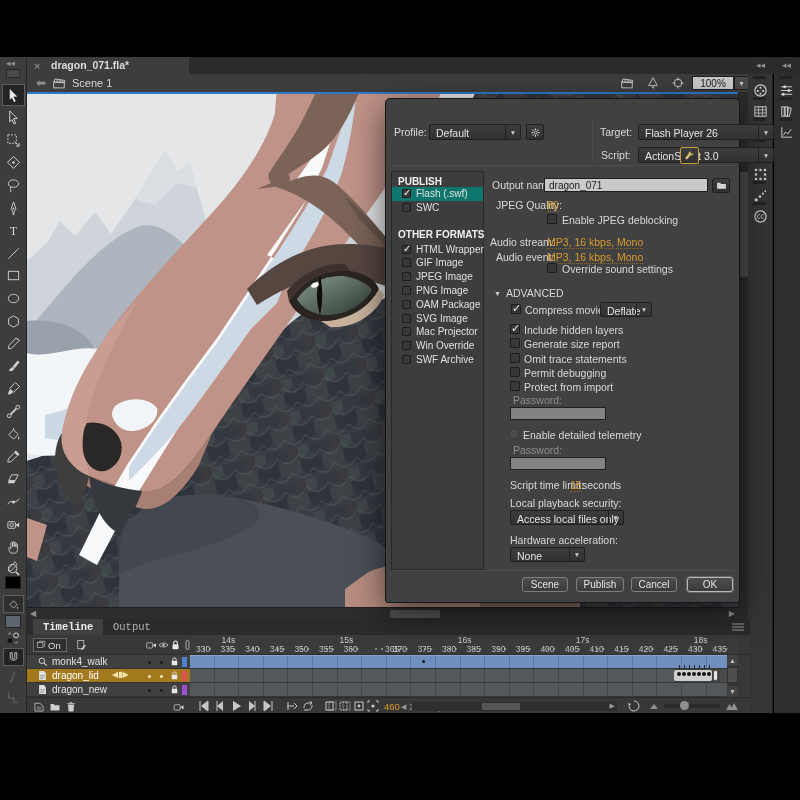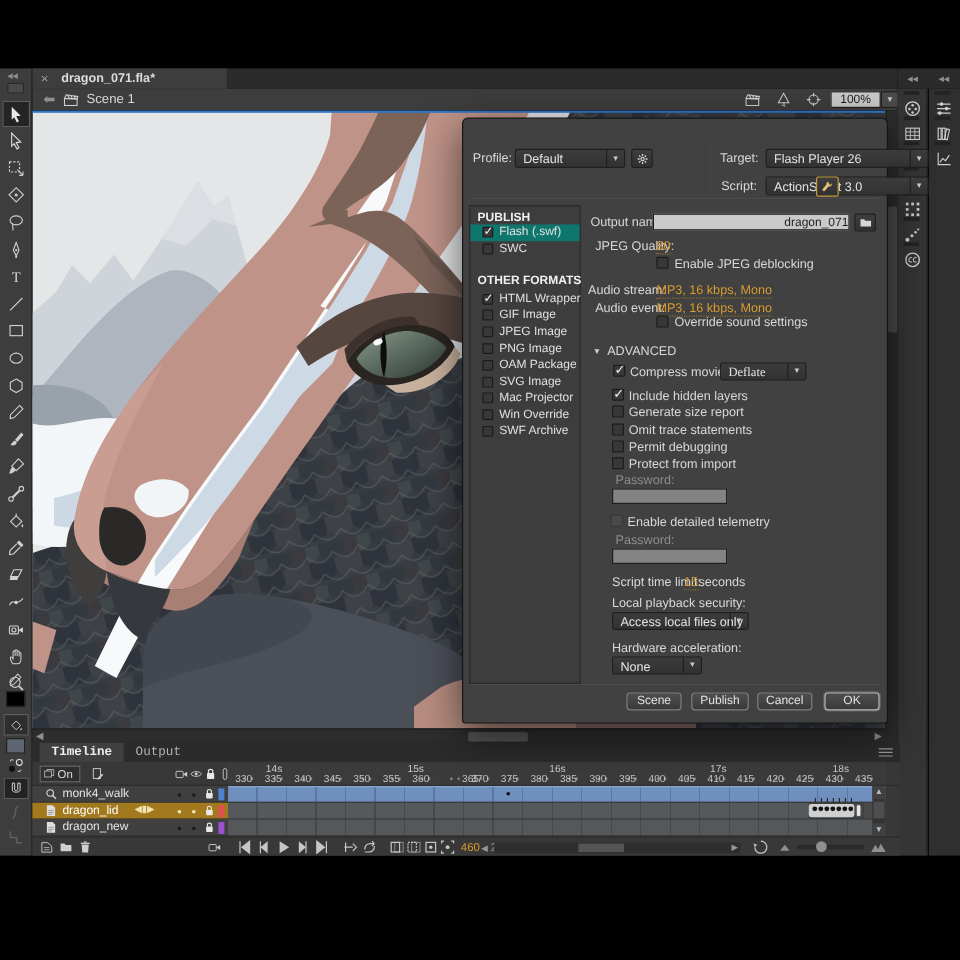--- a/index.html
+++ b/index.html
@@ -134,21 +134,21 @@
   .cb.dim { background:#4a4a4a; border-color:#3a3a3a; }
   #fmt-list { position:absolute; left:5px; top:72px; width:93px; height:399px; background:#3d3d3d; border:1px solid #282828; }
   .fmt-hdr { position:absolute; left:6px; color:#f0f0f0; font-size:10px; font-weight:bold; white-space:nowrap;}
   .fmt-row { position:absolute; left:0; width:91px; height:13.8px; font-size:10px; color:#e0e0e0; }
   .fmt-row.hl { background:#0f766e; }
   .fmt-row .cb { left:10px; top:2px; width:9px; height:9px; }
   .fmt-row .cb.on::after{ font-size:10px; top:-3px;}
   .fmt-row .lbl { position:absolute; left:24px; top:1px; white-space:nowrap;}
   .field { position:absolute; border:1px solid #1f1f1f; }
   #out-input { left:158px; top:79px; width:164px; height:14px; background:#c9c9c9; color:#222;
-    font-size:10px; line-height:13px; padding-left:4px;text-align:right; }
+    font-size:10px; line-height:13px; padding-left:4px; }
   .pwd { background:#838383; height:13px; width:96px; }
   .dlg-btn { position:absolute; top:478px; height:15px; background:linear-gradient(#4e4e4e,#3a3a3a);
     border:1px solid #7e7e7e; border-radius:3px; color:#e2e2e2; font-size:10px; text-align:center; line-height:14px; }
   .dlg-btn.default { border-color:#b9b9b9; box-shadow:0 0 0 1px #666; }
   #dlg-divider { position:absolute; left:6px; top:471px; width:341px; height:1px; background:#303030; border-bottom:1px solid #4e4e4e; }
   #hdr-div { position:absolute; left:6px; top:66px; width:341px; height:1px; background:#303030; border-bottom:1px solid #4c4c4c;}
   #vert-div { position:absolute; left:206px; top:20px; width:1px; height:44px; background:#333; border-right:1px solid #4c4c4c;}
   .adv-arrow { color:#cfcfcf; font-size:7px; }
 </style>
 </head>
@@ -823,21 +823,21 @@
         </div>
       </div>
     <div id="frames">
       <div id="ruler">
         <div class="dots"></div>
         <div id="sec-host">
 
         <span class="sec-label" style="left: 31.52px;">14s</span>
             <span class="sec-label" style="left: 149.6px;">15s</span>
             <span class="sec-label" style="left: 267.68px;">16s</span>
-            <span class="sec-label" style="left: 385.76px; margin-left: 16px;">17s</span>
+            <span class="sec-label" style="left: 385.76px;">17s</span>
             <span class="sec-label" style="left: 503.84px;">18s</span>
           </div>
         <div id="frm-host">
 
         <span class="frm-label" style="left: 6px;">330</span>
             <span class="frm-label" style="left: 30.6px;">335</span>
             <span class="frm-label" style="left: 55.2px;">340</span>
             <span class="frm-label" style="left: 79.8px;">345</span>
             <span class="frm-label" style="left: 104.4px;">350</span>
             <span class="frm-label" style="left: 129px;">355</span>
@@ -1084,21 +1084,21 @@
     <span class="dlg-label orange hot" style="left:161px; top:152px;">MP3, 16 kbps, Mono</span>
 
     <span class="cb" style="left:161px; top:164px;"></span>
     <span class="dlg-label" style="left:176px; top:164px;">Override sound settings</span>
 
     <span class="adv-arrow" style="position:absolute; left:108px; top:191px;">▼</span>
     <span class="dlg-label" style="left:120px; top:188px;">ADVANCED</span>
 
     <span class="cb on" style="left:125px; top:205px;"></span>
     <span class="dlg-label" style="left:139px; top:205px;">Compress movie</span>
-    <div class="dd" style="left:214px; top:203px; width:72px; height:15px;font-family:Liberation Serif, serif;">
+    <div class="dd" style="left:214px; top:203px; width:52px; height:15px;">
       <span class="txt">Deflate</span>
         <span class="arr">▼</span>
     </div>
 
     <div id="advcb-host">
       <div>
         <span class="cb on" style="left: 124px; top: 225px;"></span>
         <span class="dlg-label" style="position: absolute; left: 138px; top: 225px;">Include hidden layers</span>
       </div>
 

